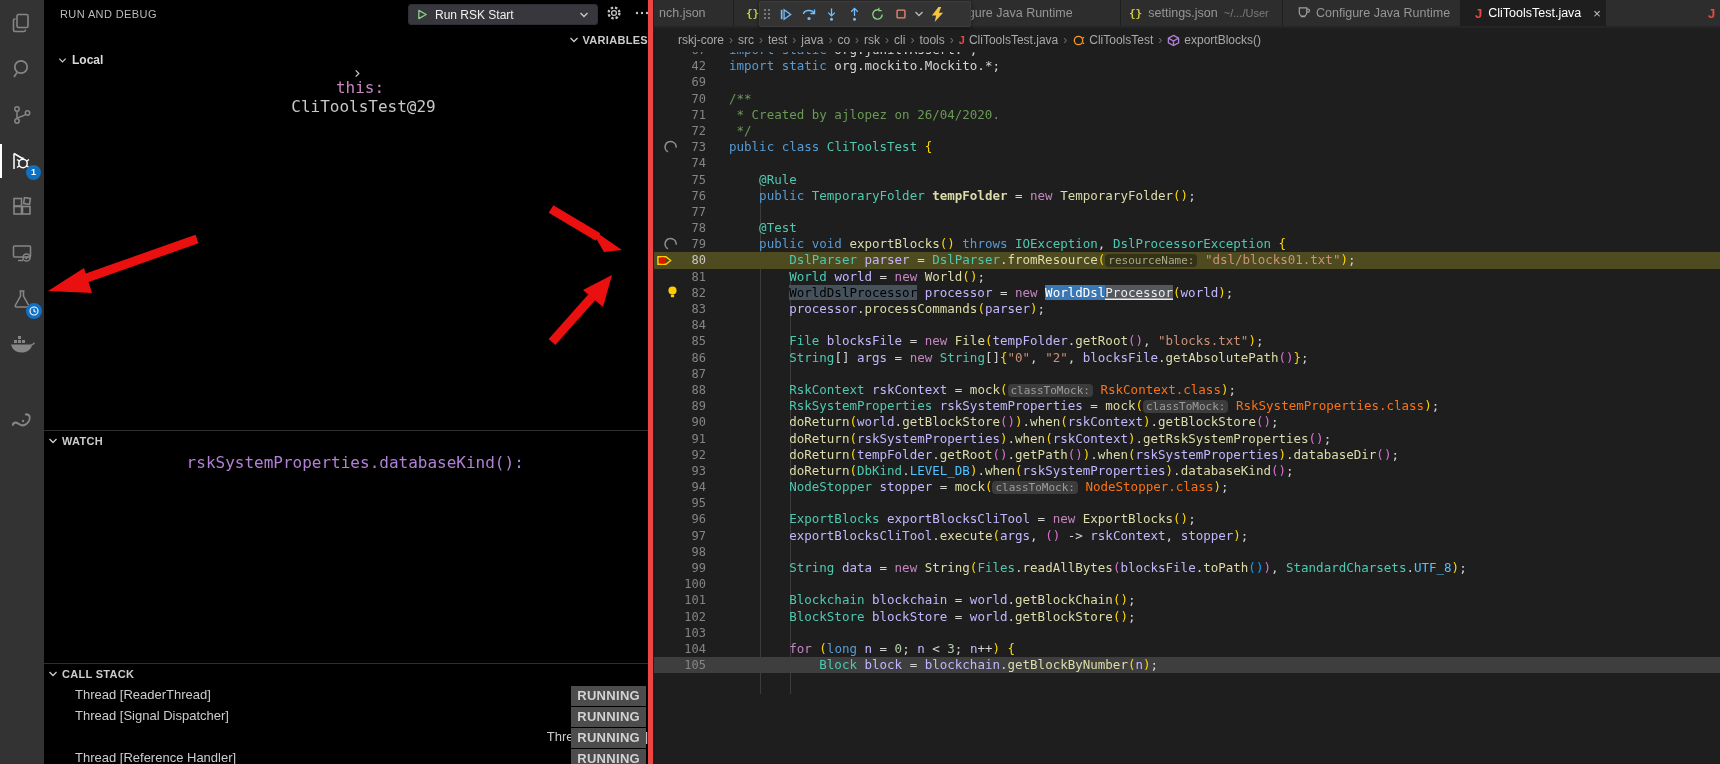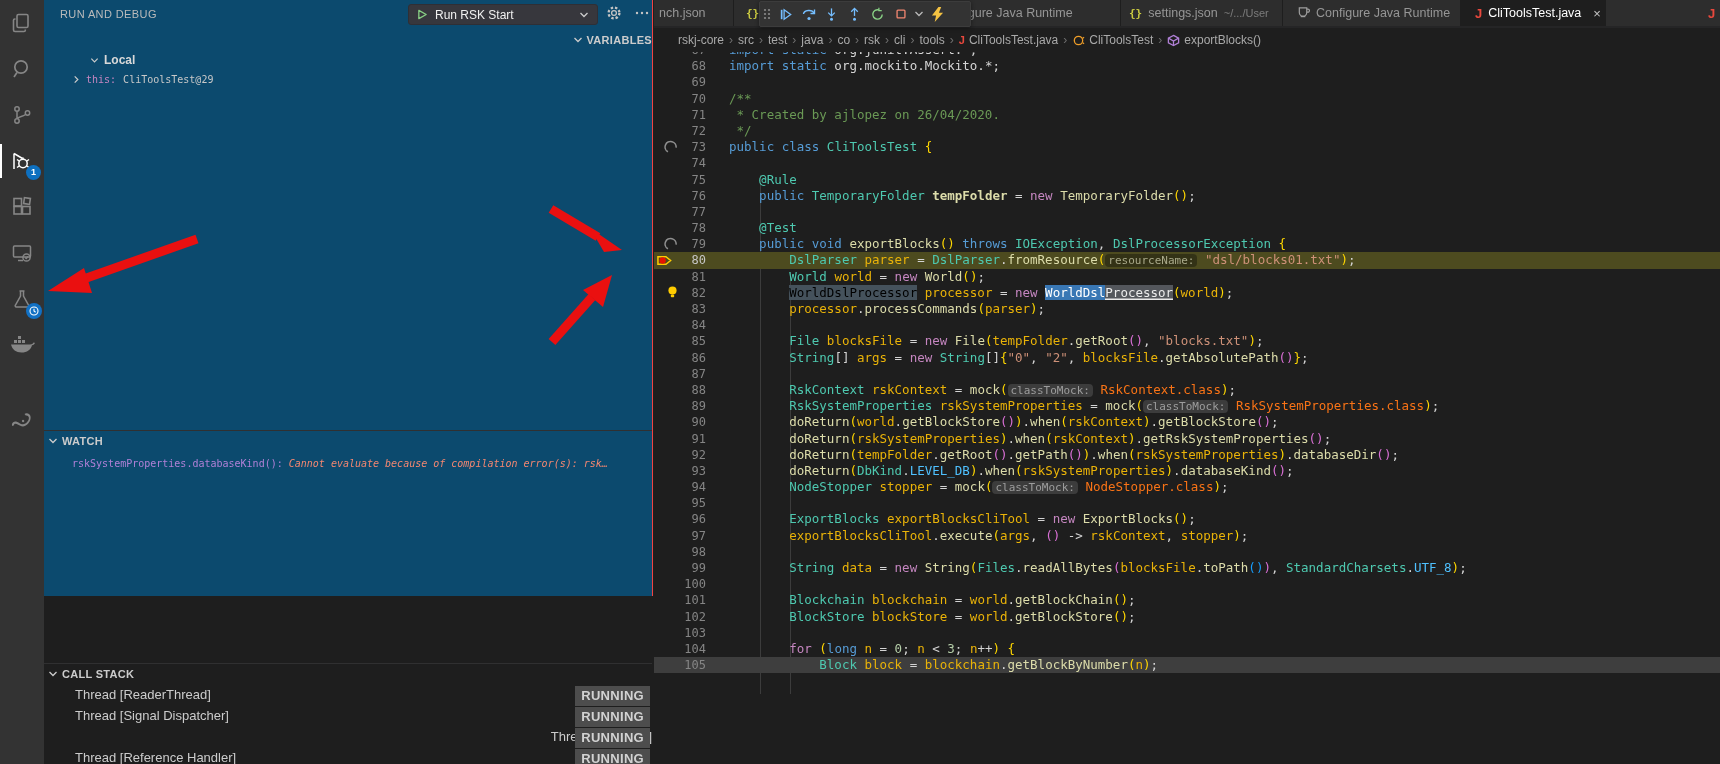--- a/index.html
+++ b/index.html
@@ -13,37 +13,37 @@
   .ab-item svg { display:block; }
   .ab-item.active { color:#ffffff; }
   .ab-item.active::before { content:""; position:absolute; left:0; top:6px; bottom:6px; width:2px; background:#ffffff; }
   .ab-badge { position:absolute; right:3px; bottom:4px; min-width:15px; height:15px; border-radius:50%; background:#0e70c0;
               color:#fff; font-size:9px; line-height:15px; text-align:center; font-weight:bold; }
   .ab-clock { position:absolute; right:2px; bottom:3px; width:16px; height:16px; border-radius:50%; background:#1271c4;
               display:flex; align-items:center; justify-content:center; }
   .ab-gap { height:30px; }
 
   
-  .sidebar { position:absolute; left:44px; top:0; width:609px; height:596px; background:#0c4a6e; border-right:1px solid #ef4444; z-index:4; }
+  .sidebar { position:absolute; left:44px; top:0; width:609px; height:764px; background:#000000; border-right:5px solid #ef4444; z-index:4; }
   .sb-top { position:absolute; left:0; top:0; right:0; height:28px; display:flex; align-items:center; }
   .sb-title { margin-left:16px; font-size:11px; letter-spacing:.4px; color:#bbbbbb; }
   .run-dd { position:absolute; left:364px; top:4px; width:190px; height:21px; background:#37373d; border:1px solid #2f2f35;
             border-radius:3px; display:flex; align-items:center; cursor:pointer; color:#f0f0f0; }
   .run-dd .play { margin:0 7px 0 8px; display:flex; }
   .run-dd .lbl { font-size:12px; }
   .run-dd .chev { margin-left:auto; margin-right:8px; display:flex; }
   .sb-gear { position:absolute; left:562px; top:5px; cursor:pointer; }
   .sb-more { position:absolute; left:590px; top:5px; cursor:pointer; }
 
   .sec-hdr { position:absolute; left:0; right:0; height:21px; display:flex; align-items:center; border-top:1px solid #303031;
              color:#cccccc; cursor:pointer; }
   .sec-hdr .twist { margin:0 4px 0 4px; display:flex; }
   .sec-hdr .sec-lbl { font-size:11px; font-weight:bold; letter-spacing:.3px; }
   .tree-row { position:absolute; left:0; right:0; height:20px; display:flex; align-items:center; color:#cccccc; font-size:13px; cursor:pointer; }
-  .mono { font-family:"DejaVu Sans Mono", monospace; font-size:10px; }
+  .mono { font-family:"DejaVu Sans Mono", monospace; font-size:16px;flex-direction:column; }
   .scope-lbl { color:#d8d8d8; font-weight:bold; font-size:12px; }
   .kw-this { color:#c586c0; }
   .var-val { color:#c8c8c8; margin-left:7px; }
   .watch-expr { color:#b180d7; white-space:pre; }
   .watch-err { color:#f48771; font-style:italic; white-space:pre; }
   .watch-line { overflow:hidden; white-space:nowrap; }
   .thread-name { color:#cccccc; font-size:13px; }
   .run-badge { position:absolute; right:2px; top:2px; background:#4d4d4d; color:#d2d2d2; font-size:13px; font-weight:bold;
                padding:2px 6px 3px 6px; border-radius:0; letter-spacing:.3px; }
 
@@ -82,21 +82,21 @@
   .crow { position:relative; height:16.2px; line-height:16.2px; white-space:pre; }
   .crow.hl { background:#4d4b1f; }
   .crow.bar { background:#3e3e3e; }
   .gut { position:absolute; left:0; top:0; width:75px; height:16.2px; }
   .lnum { position:absolute; left:0; top:0; width:52px; text-align:right; color:#858585; font-size:12px; }
   .crow.hl .lnum { color:#c6c6c6; }
   .gicon { position:absolute; top:0.5px; }
   .ctext { position:absolute; left:75px; top:0; right:0; }
   .guide { position:absolute; width:1px; background:#3c3c3c; }
 
-  .tk-kw{color:#569cd6}.tk-ctl{color:#c586c0}.tk-type{color:#4ec9b0}.tk-var{color:#eab308}
+  .tk-kw{color:#569cd6}.tk-ctl{color:#c586c0}.tk-type{color:#4ec9b0}.tk-var{color:#c4b5fd}
   .tk-fn{color:#dcdcaa}.tk-str{color:#ce9178}.tk-num{color:#b5cea8}.tk-cmt{color:#6a9955}
   .tk-ann{color:#4ec9b0}.tk-const{color:#4fc1ff}.tk-lav{color:#f97316}.tk-txt{color:#d4d4d4}
   .tk-p1{color:#ffd700}.tk-p2{color:#da70d6}.tk-p3{color:#179fff}
   .tk-fld{color:#dcdcaa;font-weight:bold}
   .tk-pill{background:#3c3c3c;color:#9d9d9d;border-radius:4px;padding:0 3px;font-size:11px}
   .crow.hl .tk-pill{background:rgba(20,20,10,.45);color:#a9a98a}
   .tk-selA{background:#45525c}
   .tk-selB{background:#3977b4;color:#ffffff}
   .tk-selC{background:#54575c;color:#ececec;box-shadow:inset 0 -1.5px 0 #e8e8e8}
 
@@ -236,21 +236,21 @@
     </div>
 
     <div class="sec-hdr" style="top:29px;border-top:none;justify-content:flex-end;">
       <span class="twist">
         <svg width="10" height="10" viewBox="0 0 10 10">
             <path d="M1.5 3 L5 6.5 L8.5 3" fill="none" stroke="#cccccc" stroke-width="1.3"></path>
           </svg>
       </span>
       <span class="sec-lbl">VARIABLES</span>
     </div>
-    <div class="tree-row" style="top:50px;padding-left:14px;margin-left:32px;">
+    <div class="tree-row" style="top:50px;padding-left:14px;">
       <span class="twist" style="margin-right:5px;display:flex;">
         <svg width="9" height="9" viewBox="0 0 10 10">
             <path d="M1.5 3 L5 6.5 L8.5 3" fill="none" stroke="#cccccc" stroke-width="1.3"></path>
           </svg>
       </span>
       <span class="scope-lbl">Local</span>
     </div>
     <div class="tree-row mono" style="top:69px;padding-left:28px;">
       <span class="twist" style="margin-right:5px;display:flex;">
         <svg width="9" height="9" viewBox="0 0 10 10">
@@ -455,21 +455,21 @@
             </svg>
           </span>
           <span>exportBlocks()</span>
         </span>
       </div>
     <div class="code">
       <div class="guide" style="left:106px;top:123px;height:519px;"></div>
       <div class="guide" style="left:136px;top:220px;height:422px;"></div>
       <div class="code-inner" id="codelines">
           <div class="crow"><span class="gut"><span class="lnum">67</span></span><span class="ctext"><span class="tk-kw">import</span><span class="tk-txt"> </span><span class="tk-kw">static</span><span class="tk-txt"> org.junit.Assert.*;</span></span></div>
-          <div class="crow"><span class="gut"><span class="lnum">68</span></span><span class="ctext"><span class="tk-kw">import</span><span class="tk-txt"> </span><span class="tk-kw">static</span><span class="tk-txt"> org.mockito.Mockito.*;</span></span></div>
+          <div class="crow"><span class="gut"><span class="lnum">42</span></span><span class="ctext"><span class="tk-kw">import</span><span class="tk-txt"> </span><span class="tk-kw">static</span><span class="tk-txt"> org.mockito.Mockito.*;</span></span></div>
           <div class="crow"><span class="gut"><span class="lnum">69</span></span><span class="ctext"></span></div>
           <div class="crow"><span class="gut"><span class="lnum">70</span></span><span class="ctext"><span class="tk-cmt">/**</span></span></div>
           <div class="crow"><span class="gut"><span class="lnum">71</span></span><span class="ctext"><span class="tk-cmt"> * Created by ajlopez on 26/04/2020.</span></span></div>
           <div class="crow"><span class="gut"><span class="lnum">72</span></span><span class="ctext"><span class="tk-cmt"> */</span></span></div>
           <div class="crow"><span class="gut"><span class="gicon" style="left: 10px;"><svg width="14" height="14" viewBox="0 0 16 16">
                   <path d="M4.5 13.5 A6.3 6.3 0 1 1 13.8 8.8" fill="none" stroke="#8f8f8f" stroke-width="1.8"></path>
                 </svg></span><span class="lnum">73</span></span><span class="ctext"><span class="tk-kw">public</span><span class="tk-txt"> </span><span class="tk-kw">class</span><span class="tk-txt"> </span><span class="tk-type">CliToolsTest</span><span class="tk-txt"> </span><span class="tk-p1">{</span></span></div>
           <div class="crow"><span class="gut"><span class="lnum">74</span></span><span class="ctext"></span></div>
           <div class="crow"><span class="gut"><span class="lnum">75</span></span><span class="ctext"><span class="tk-txt">    </span><span class="tk-ann">@Rule</span></span></div>
           <div class="crow"><span class="gut"><span class="lnum">76</span></span><span class="ctext"><span class="tk-txt">    </span><span class="tk-kw">public</span><span class="tk-txt"> </span><span class="tk-type">TemporaryFolder</span><span class="tk-txt"> </span><span class="tk-fld">tempFolder</span><span class="tk-txt"> = </span><span class="tk-ctl">new</span><span class="tk-txt"> </span><span class="tk-fn">TemporaryFolder</span><span class="tk-p1">()</span><span class="tk-txt">;</span></span></div>

